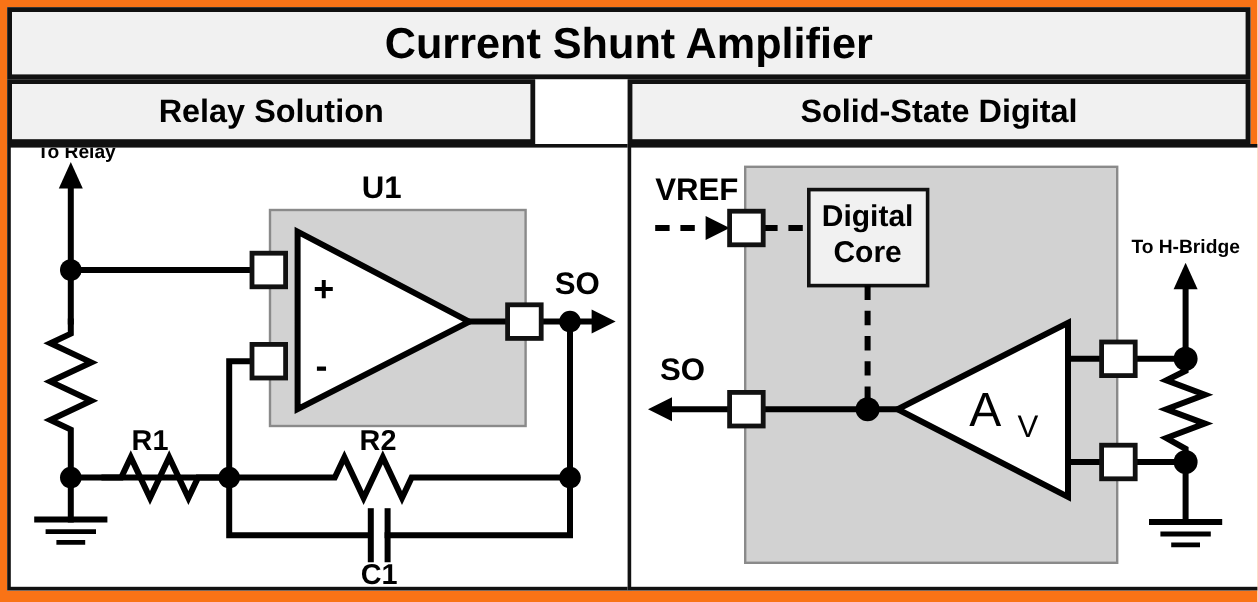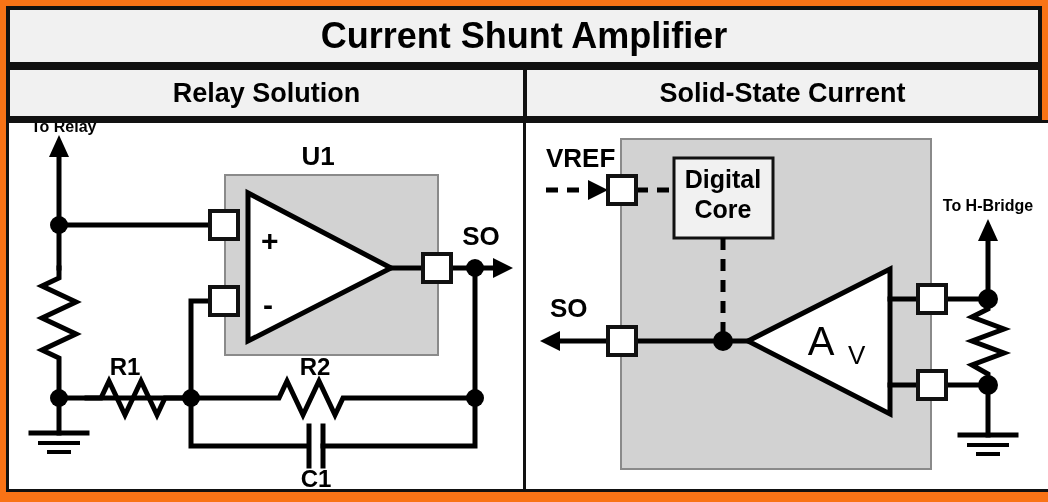--- a/index.html
+++ b/index.html
@@ -54,21 +54,21 @@
     height: 54px;
     box-sizing: border-box;
     border: 4px solid #111111;
     background: #f1f1f1;
     display: flex;
     align-items: center;
     justify-content: center;
   }
   .hdr-left {
     left: 6px;
-    width: 521px;
+    width: 440px;
     text-align: right;
   }
   .hdr-right {
     left: 523px;
     width: 519px;
   }
   .hdr-text {
     font-size: 27px;
     font-weight: bold;
     color: #000000;
@@ -176,21 +176,21 @@
   <div class="frame"></div>
 
   <div class="title-row">
     <span class="title-text">Current Shunt Amplifier</span>
   </div>
 
   <div class="hdr-row hdr-left">
     <span class="hdr-text">Relay Solution</span>
   </div>
   <div class="hdr-row hdr-right">
-    <span class="hdr-text">Solid-State Current</span>
+    <span class="hdr-text">Solid-State Digital</span>
   </div>
 
   <div class="cell cell-left">
     <svg width="515" height="366" viewBox="0 0 515 366">
 
       <rect class="chip-box" x="216" y="52" width="213" height="180"></rect>
 
       <polygon class="tri" points="239,70 239,218 382,145"></polygon>
 
       <text class="lbl lbl-pm" x="252" y="128">+</text>

